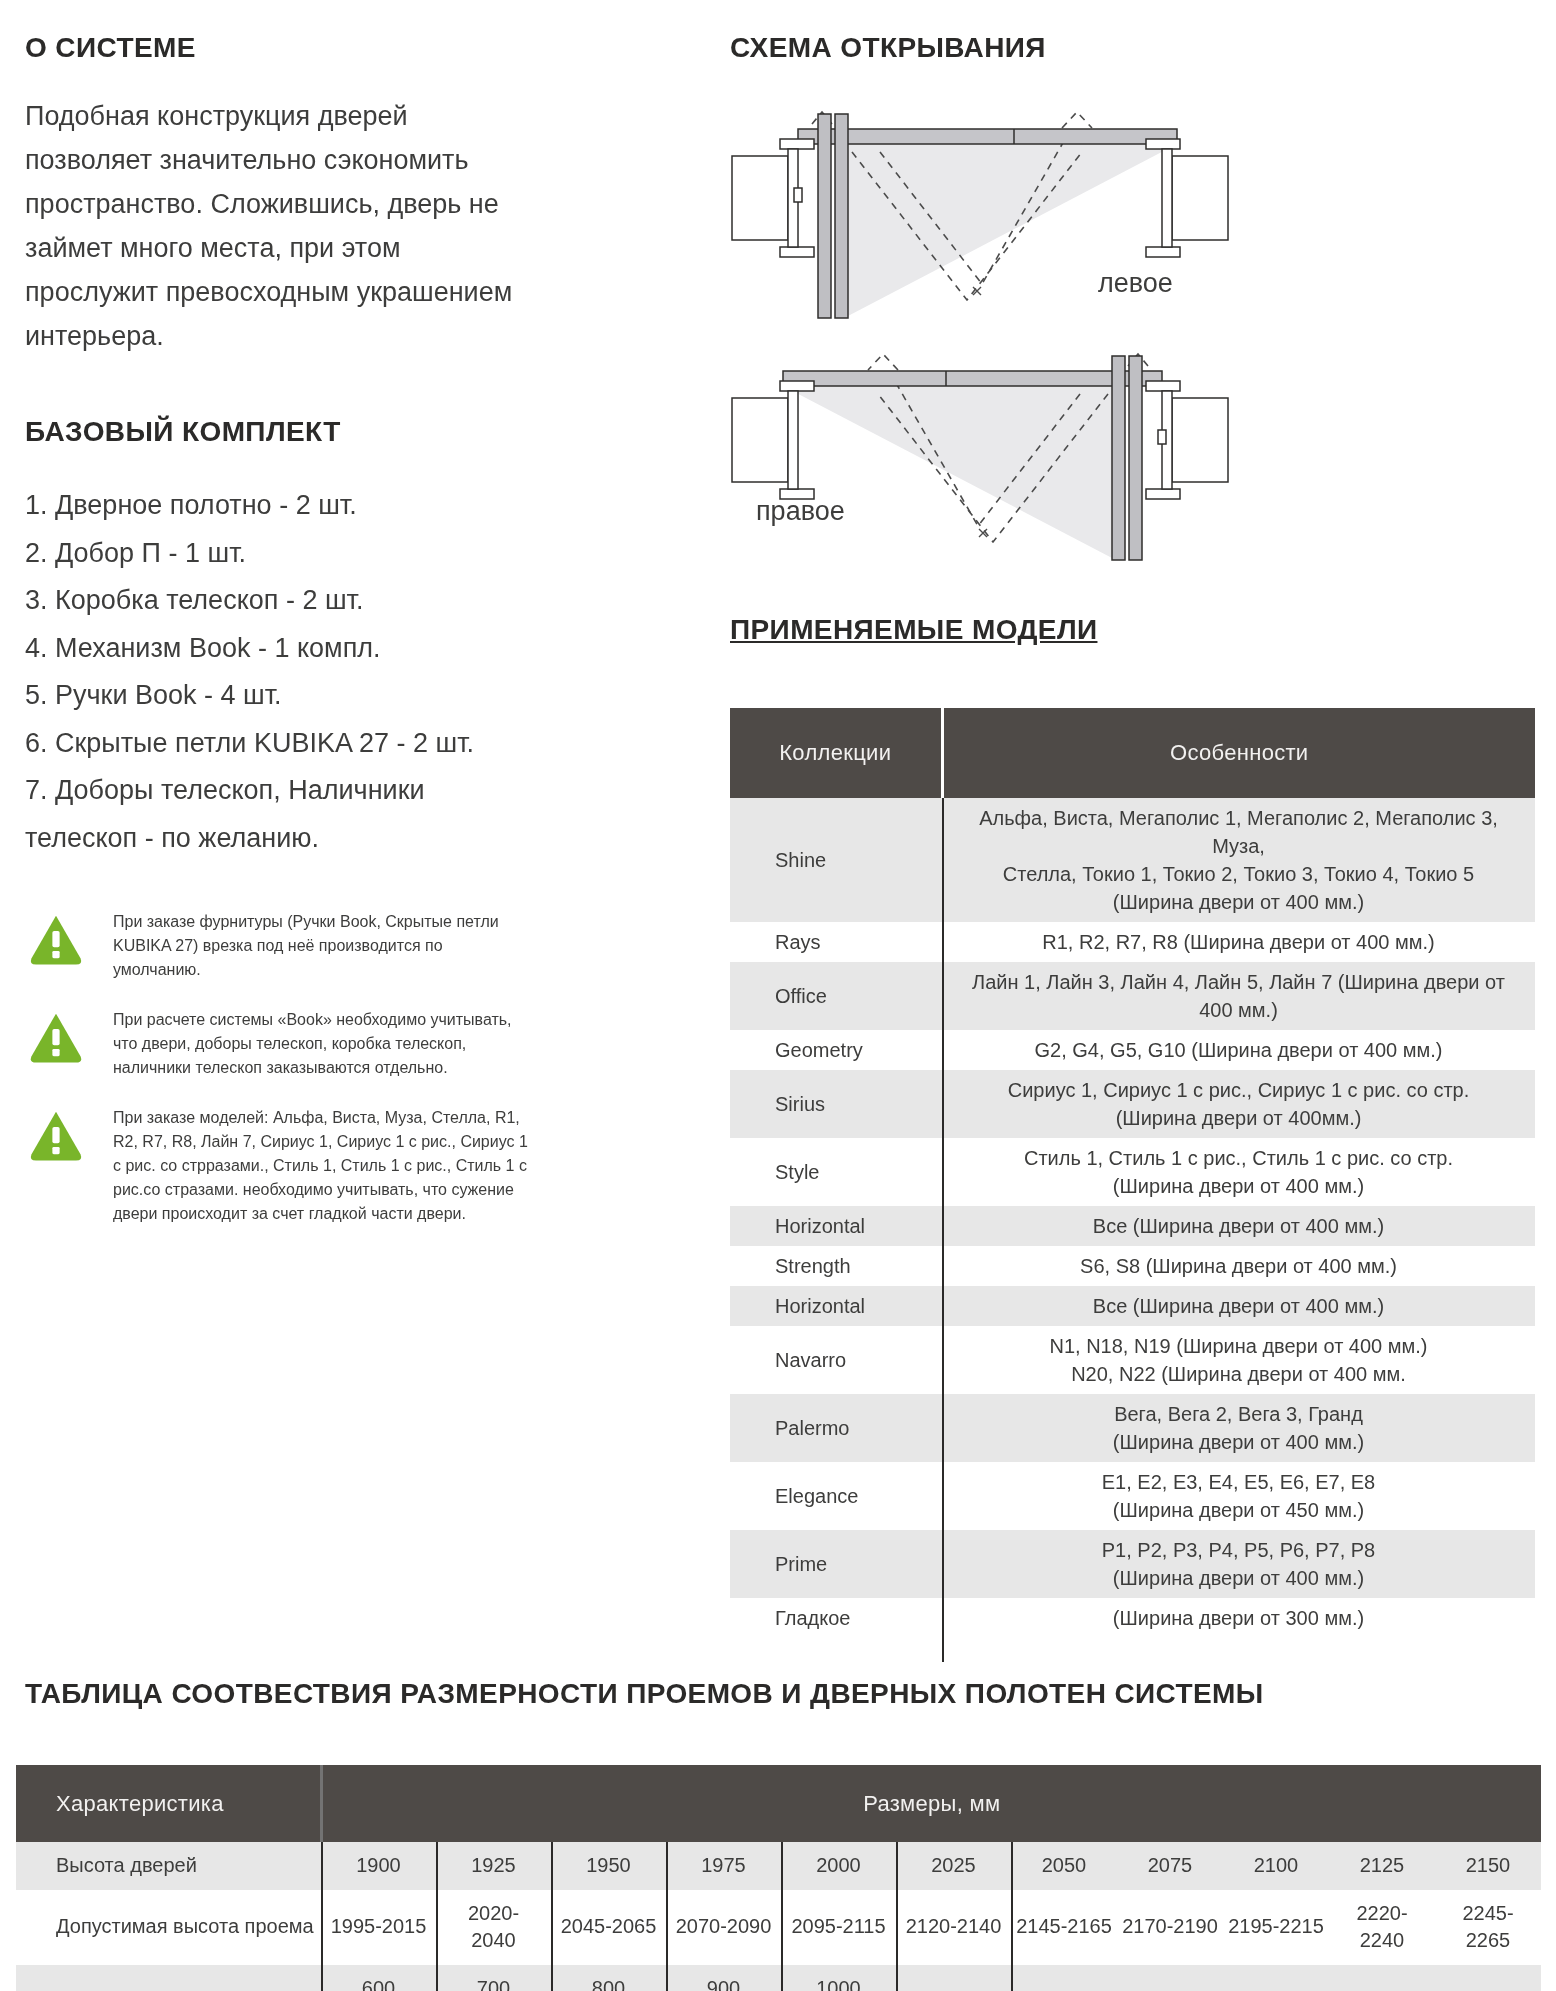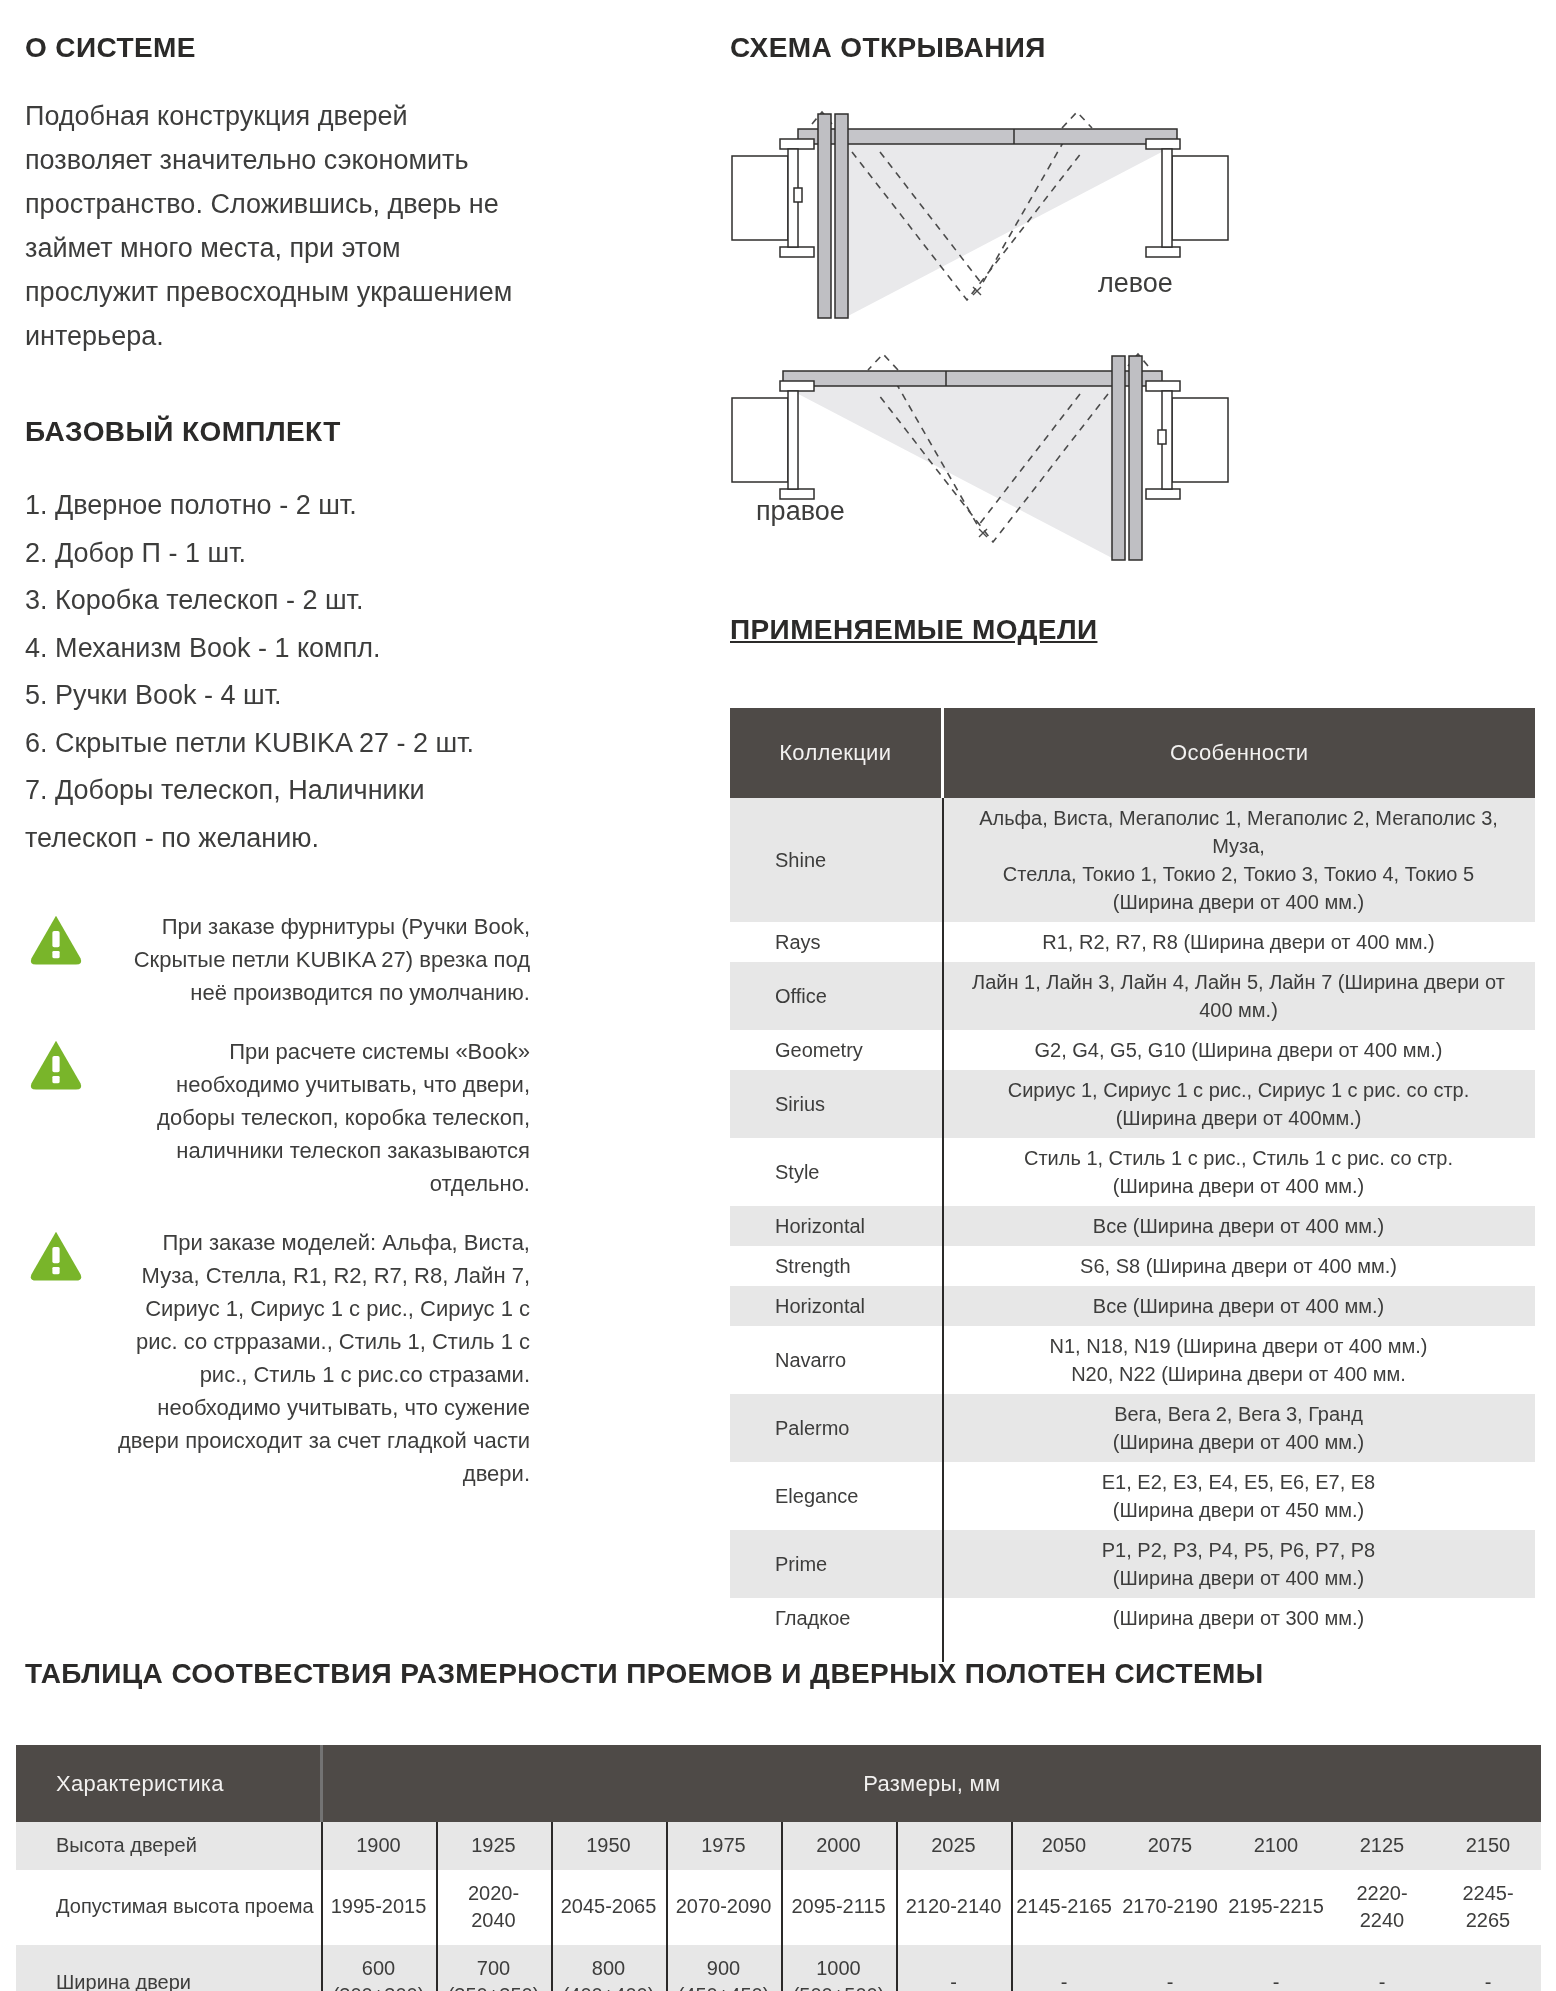--- a/index.html
+++ b/index.html
@@ -19,21 +19,21 @@
   .col-right { flex: none; width: 805px; margin-left: 200px; }
 
   .about-body { font-size: 27px; line-height: 1.63; margin-top: 30px; font-weight: 400; }
   .kit-title { margin-top: 58px; }
   .kit-list { margin-top: 34px; list-style: none; }
   .kit-list li { font-size: 27px; line-height: 1.76; }
 
   .warnings { margin-top: 48px; }
   .warning { display: flex; margin-bottom: 26px; }
   .warning-icon { flex: none; width: 58px; height: 58px; margin-left: 2px; margin-top: 2px; }
-  .warning-text { margin-left: 28px; width: 452px; font-size: 22px; line-height: 1.5; text-align: right; }
+  .warning-text { margin-left: 28px; width: 452px; font-size: 16px; line-height: 1.5; }
 
   .diagram { position: relative; margin-top: 44px; height: 212px; }
   .diagram + .diagram { margin-top: 28px; height: 216px; }
   .diagram svg { display: block; }
   .diagram-label { position: absolute; font-size: 27px; color: #3d3d3c; }
   .label-left-scheme  { left: 368px; top: 160px; }
   .label-right-scheme { left: 26px;  top: 148px; }
 
   .models-title { margin-top: 50px; text-decoration: underline; }
   .models-wrap { position: relative; margin-top: 62px; width: 805px; }
@@ -45,21 +45,21 @@
   }
   .models thead th.first { border-right: 3px solid #ffffff; }
   .models td { font-size: 20px; color: #3d3d3c; vertical-align: middle; }
   .models td.mcol1 { text-align: left; padding: 6px 6px 6px 45px; }
   .models td.mcol2 { text-align: center; white-space: pre-line; line-height: 1.4; padding: 6px 14px; }
   tr.alt { background: #e7e7e7; }
   .models-divider {
     position: absolute; left: 212px; top: 90px; bottom: -24px; width: 2px; background: #2b2a29;
   }
 
-  .sizes-section-title { margin: 20px 0 0 25px; }
+  .sizes-section-title { margin: 40px 0 0 25px; }
   .sizes-wrap { position: relative; margin: 55px 0 0 16px; width: 1525px; }
   table.sizes { width: 1525px; }
   .sizes thead th {
     background: #4e4a47; color: #f2f1f0; font-weight: 400; font-size: 22px;
     height: 77px; letter-spacing: 0.3px;
   }
   .sizes thead th.char { text-align: left; padding-left: 40px; border-right: 3px solid #737373; }
   .sizes td {
     font-size: 20px; text-align: center; vertical-align: middle;
     white-space: pre-line; line-height: 1.38; padding: 10px 2px;

